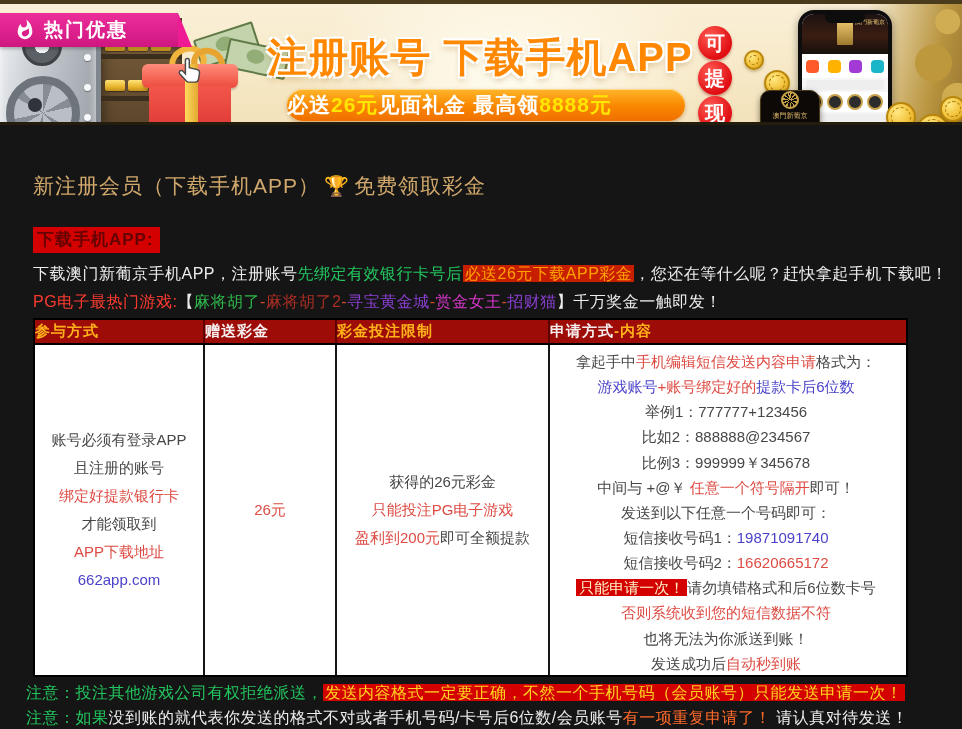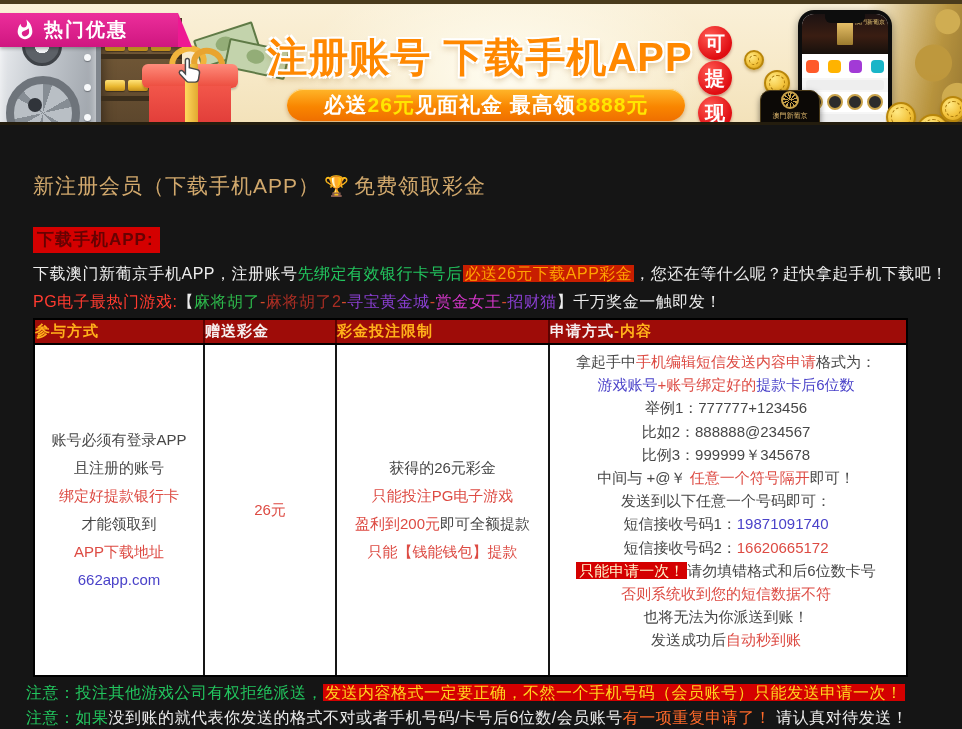--- a/index.html
+++ b/index.html
@@ -71,21 +71,21 @@
   
   .headline{
     position:absolute;left:240px;top:26px;width:480px;text-align:center;z-index:5;
     font-size:40px;font-weight:bold;letter-spacing:1px;color:#ff8800;white-space:nowrap;
     text-shadow:-2px -2px 0 #fff,2px -2px 0 #fff,-2px 2px 0 #fff,2px 2px 0 #fff,0 4px 6px rgba(150,90,0,.35);
   }
   .pill{
     position:absolute;left:287px;top:85px;width:398px;height:32px;border-radius:17px;z-index:5;
     background:linear-gradient(180deg,#ffb62a 0%,#f98600 55%,#ef6f00 100%);
     box-shadow:0 2px 4px rgba(160,80,0,.4), inset 0 1px 0 #ffd98a;
-    display:flex;align-items:center;justify-content:center;white-space:nowrap;
+    display:flex;align-items:center;justify-content:flex-start;white-space:nowrap;
     font-size:21px;font-weight:bold;letter-spacing:1px;
   }
   .pill .c-pw{color:#ffffff;}
   .pill .c-py{color:#ffe600;}
 
   
   .withdraw{position:absolute;left:698px;top:22px;z-index:5;}
   .wcircle{width:34px;height:34px;border-radius:50%;margin-bottom:1px;
     background:radial-gradient(circle at 35% 30%,#ff5a52,#e00d12 70%);
     display:flex;align-items:center;justify-content:center;
@@ -148,21 +148,21 @@
   .thead{display:grid;grid-template-columns:170px 132px 213px 352px;background:#9e0c08;border-bottom:2px solid #000;}
   .th{height:23px;display:flex;align-items:center;justify-content:flex-start;
     font-size:15px;font-weight:bold;border-right:2px solid #5c0200;letter-spacing:1px;}
   .th:last-child{border-right:none;}
   .tbody{display:grid;grid-template-columns:170px 132px 213px 352px;background:#ffffff;}
   .td{border-right:2px solid #161616;display:flex;flex-direction:column;align-items:center;box-sizing:border-box;min-height:330px;}
   .td:last-child{border-right:none;}
   .td-center{justify-content:center;}
   .td1 .tline,.td3 .tline{line-height:28px;font-size:15px;white-space:nowrap;}
   .td2{font-size:15px;}
-  .td4{justify-content:flex-start;padding-top:5px;}
+  .td4{justify-content:space-between;padding-top:5px;}
   .td4 .tline{line-height:23.2px;font-size:15px;white-space:nowrap;}
 
   
   .note{position:absolute;left:26px;font-size:16px;font-weight:normal;white-space:nowrap;letter-spacing:.5px;}
 </style>
 </head>
 <body>
 
 <div class="banner">
   <div class="banner-glow"></div>
@@ -307,21 +307,20 @@
         <div class="tline"><span class="c-red">APP下载地址</span></div>
         <div class="tline"><span class="c-blue">662app.com</span></div>
       </div>
     <div class="td td2 td-center">
         <div class="tline"><span class="c-red">26元</span></div>
       </div>
     <div class="td td3 td-center">
         <div class="tline"><span class="c-dark">获得的26元彩金</span></div>
         <div class="tline"><span class="c-red">只能投注PG电子游戏</span></div>
         <div class="tline"><span class="c-red">盈利到200元</span><span class="c-dark">即可全额提款</span></div>
-        <div class="tline"><span class="c-red">只能【钱能钱包】提款</span></div>
       </div>
     <div class="td td4">
         <div class="tline"><span class="c-dark">拿起手中</span><span class="c-red">手机编辑短信发送内容申请</span><span class="c-dark">格式为：</span></div>
         <div class="tline"><span class="c-blue">游戏账号</span><span class="c-red">+账号绑定好的</span><span class="c-blue">提款卡后6位数</span></div>
         <div class="tline"><span class="c-dark">举例1：777777+123456</span></div>
         <div class="tline"><span class="c-dark">比如2：888888@234567</span></div>
         <div class="tline"><span class="c-dark">比例3：999999￥345678</span></div>
         <div class="tline"><span class="c-dark">中间与 +@￥ </span><span class="c-red">任意一个符号隔开</span><span class="c-dark">即可！</span></div>
         <div class="tline"><span class="c-dark">发送到以下任意一个号码即可：</span></div>
         <div class="tline"><span class="c-dark">短信接收号码1：</span><span class="c-blue">19871091740</span></div>

